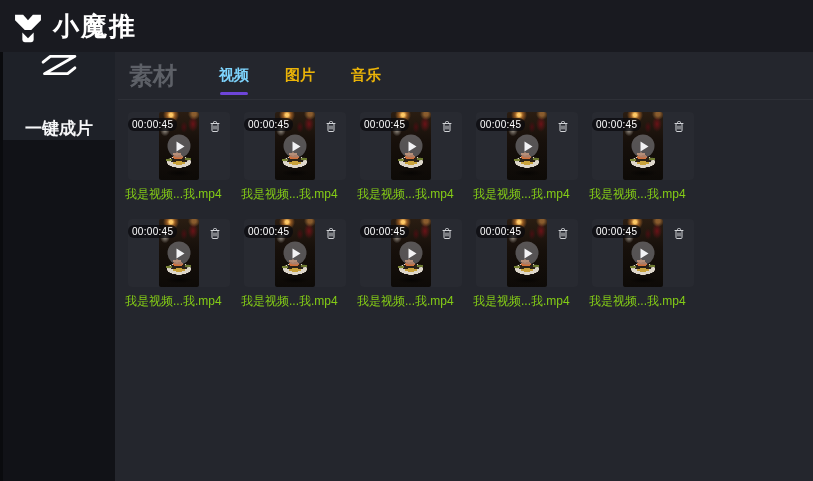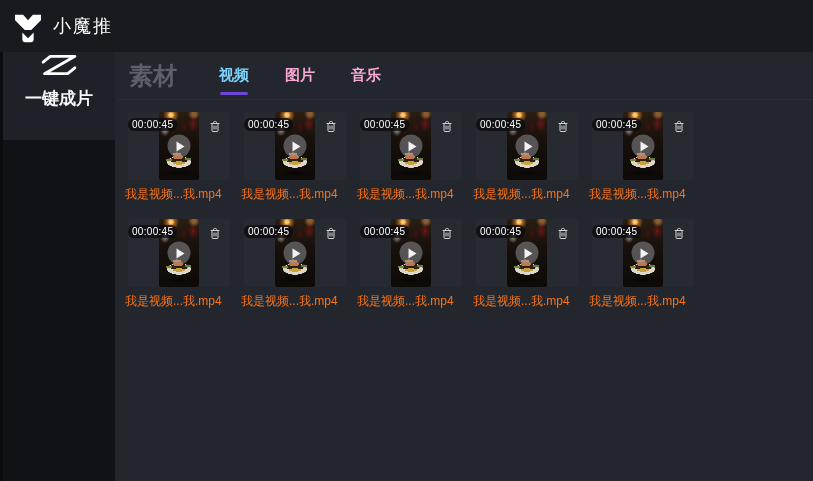--- a/index.html
+++ b/index.html
@@ -13,55 +13,55 @@
 
   
   .topbar {
     height: 52px; flex: 0 0 52px;
     background: #191a20;
     display: flex; align-items: center;
     padding-left: 11px;
   }
   .logo { width: 34px; height: 38px; display: inline-flex; align-items: center; justify-content: center; }
   .app-title {
-    color: #ffffff; font-size: 18px; font-weight: normal;
+    color: #ffffff; font-size: 26px; font-weight: bold;
     letter-spacing: 2px; margin-left: 8px;
   }
 
   
   .body { flex: 1; display: flex; min-height: 0; }
 
   .sidebar {
     width: 115px; flex: 0 0 115px;
     background: #111217;
     border-left: 3px solid #0a0b0e;
   }
   .sidebar-item {
     height: 88px;
-    display: flex; flex-direction: column; align-items: center; justify-content: flex-start;
+    display: flex; flex-direction: column; align-items: center; justify-content: space-between;
     cursor: pointer;
   }
   .sidebar-item.active { background: #1e2128; }
   .sidebar-item .icon { width: 40px; height: 26px; display: flex; align-items: center; justify-content: center; }
   .sidebar-item .label { margin-top: 9px; font-size: 17px; font-weight: bold; color: #f5f6f8; }
 
   .main { flex: 1; background: #24262d; display: flex; flex-direction: column; min-width: 0; }
 
   
   .tabbar {
     height: 47px; flex: 0 0 47px;
     display: flex; align-items: center;
     padding-left: 14px;
   }
   .panel-title { font-size: 24px; font-weight: bold; color: #5d6067; }
   .tabs { display: flex; margin-left: 42px; }
   .tab {
     background: none; border: none; cursor: pointer;
     font-family: inherit; font-size: 15px; font-weight: bold;
-    color: #f9a8d4; position: relative;
+    color: #eab308; position: relative;
     margin-right: 36px; padding: 4px 0;
   }
   .tab.active { color: #7dd3fc; }
   .tab.active::after {
     content: ""; position: absolute;
     left: 50%; transform: translateX(-50%);
     bottom: -6px; width: 28px; height: 3px;
     border-radius: 2px; background: #6e45d9;
   }
   .divider { height: 1px; background: #2e3037; margin-left: 3px; }
@@ -116,21 +116,21 @@
     padding: 0 4px; border-radius: 6px; letter-spacing: .3px;
   }
   .trash {
     position: absolute; right: 8px; top: 7px;
     width: 14px; height: 14px;
     background: none; border: none; padding: 0; cursor: pointer;
     display: flex; align-items: center; justify-content: center;
   }
   .filename {
     margin: 6px 0 0 -3px;
-    font-size: 12px; color: #f97316;
+    font-size: 12px; color: #84cc16;
     white-space: nowrap;
   }
 </style>
 </head>
 <body>
 
 <div class="app">
 
   <header class="topbar">
     <span class="logo">

